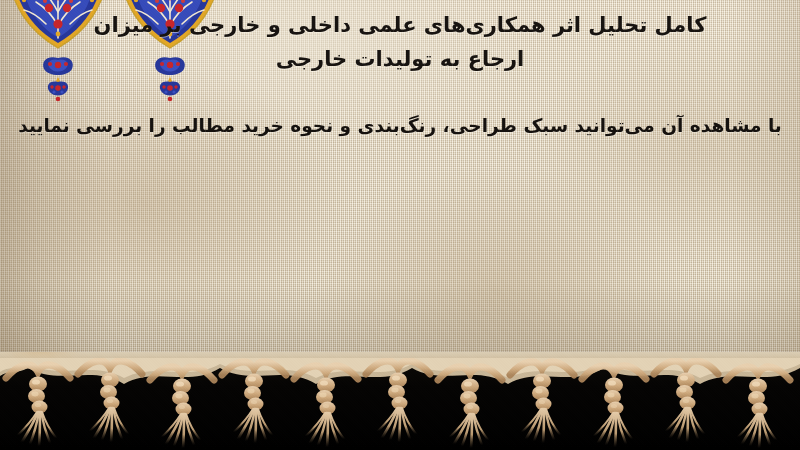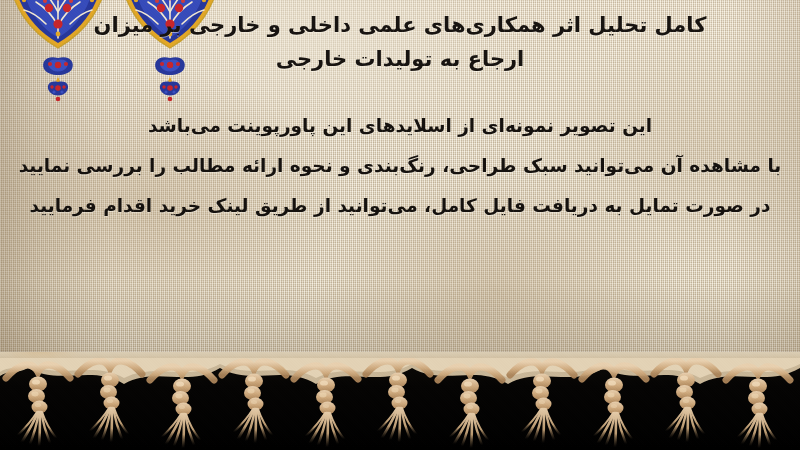--- a/index.html
+++ b/index.html
@@ -248,23 +248,21 @@
   </div>
 
   <div class="text-layer">
 
     <div class="title-block">
       <div class="title-line">کامل تحلیل اثر همکاری‌های علمی داخلی و خارجی بر میزان</div>
       <div class="title-line">ارجاع به تولیدات خارجی</div>
     </div>
 
     <div class="body-block">
-      <div class="body-line">این تصویر نمونه‌ای از اسلایدهای این پاورپوینت می‌باشد</div>
-      <div class="body-line">با مشاهده آن می‌توانید سبک طراحی، رنگ‌بندی و نحوه ارائه مطالب را بررسی نمایید</div>
-      <div class="body-line">در صورت تمایل به دریافت فایل کامل، می‌توانید از طریق لینک خرید اقدام فرمایید</div>
+      <div class="body-line">با مشاهده آن می‌توانید سبک طراحی، رنگ‌بندی و نحوه خرید مطالب را بررسی نمایید</div>
     </div>
 
   </div>
 
   <div class="carpet-hem"></div>
 
   <div class="fringe-band">
     <svg width="800" height="92" viewBox="0 0 800 92" xmlns="http://www.w3.org/2000/svg">
       <defs>
         <linearGradient id="threadG" x1="0" y1="0" x2="0" y2="1">

